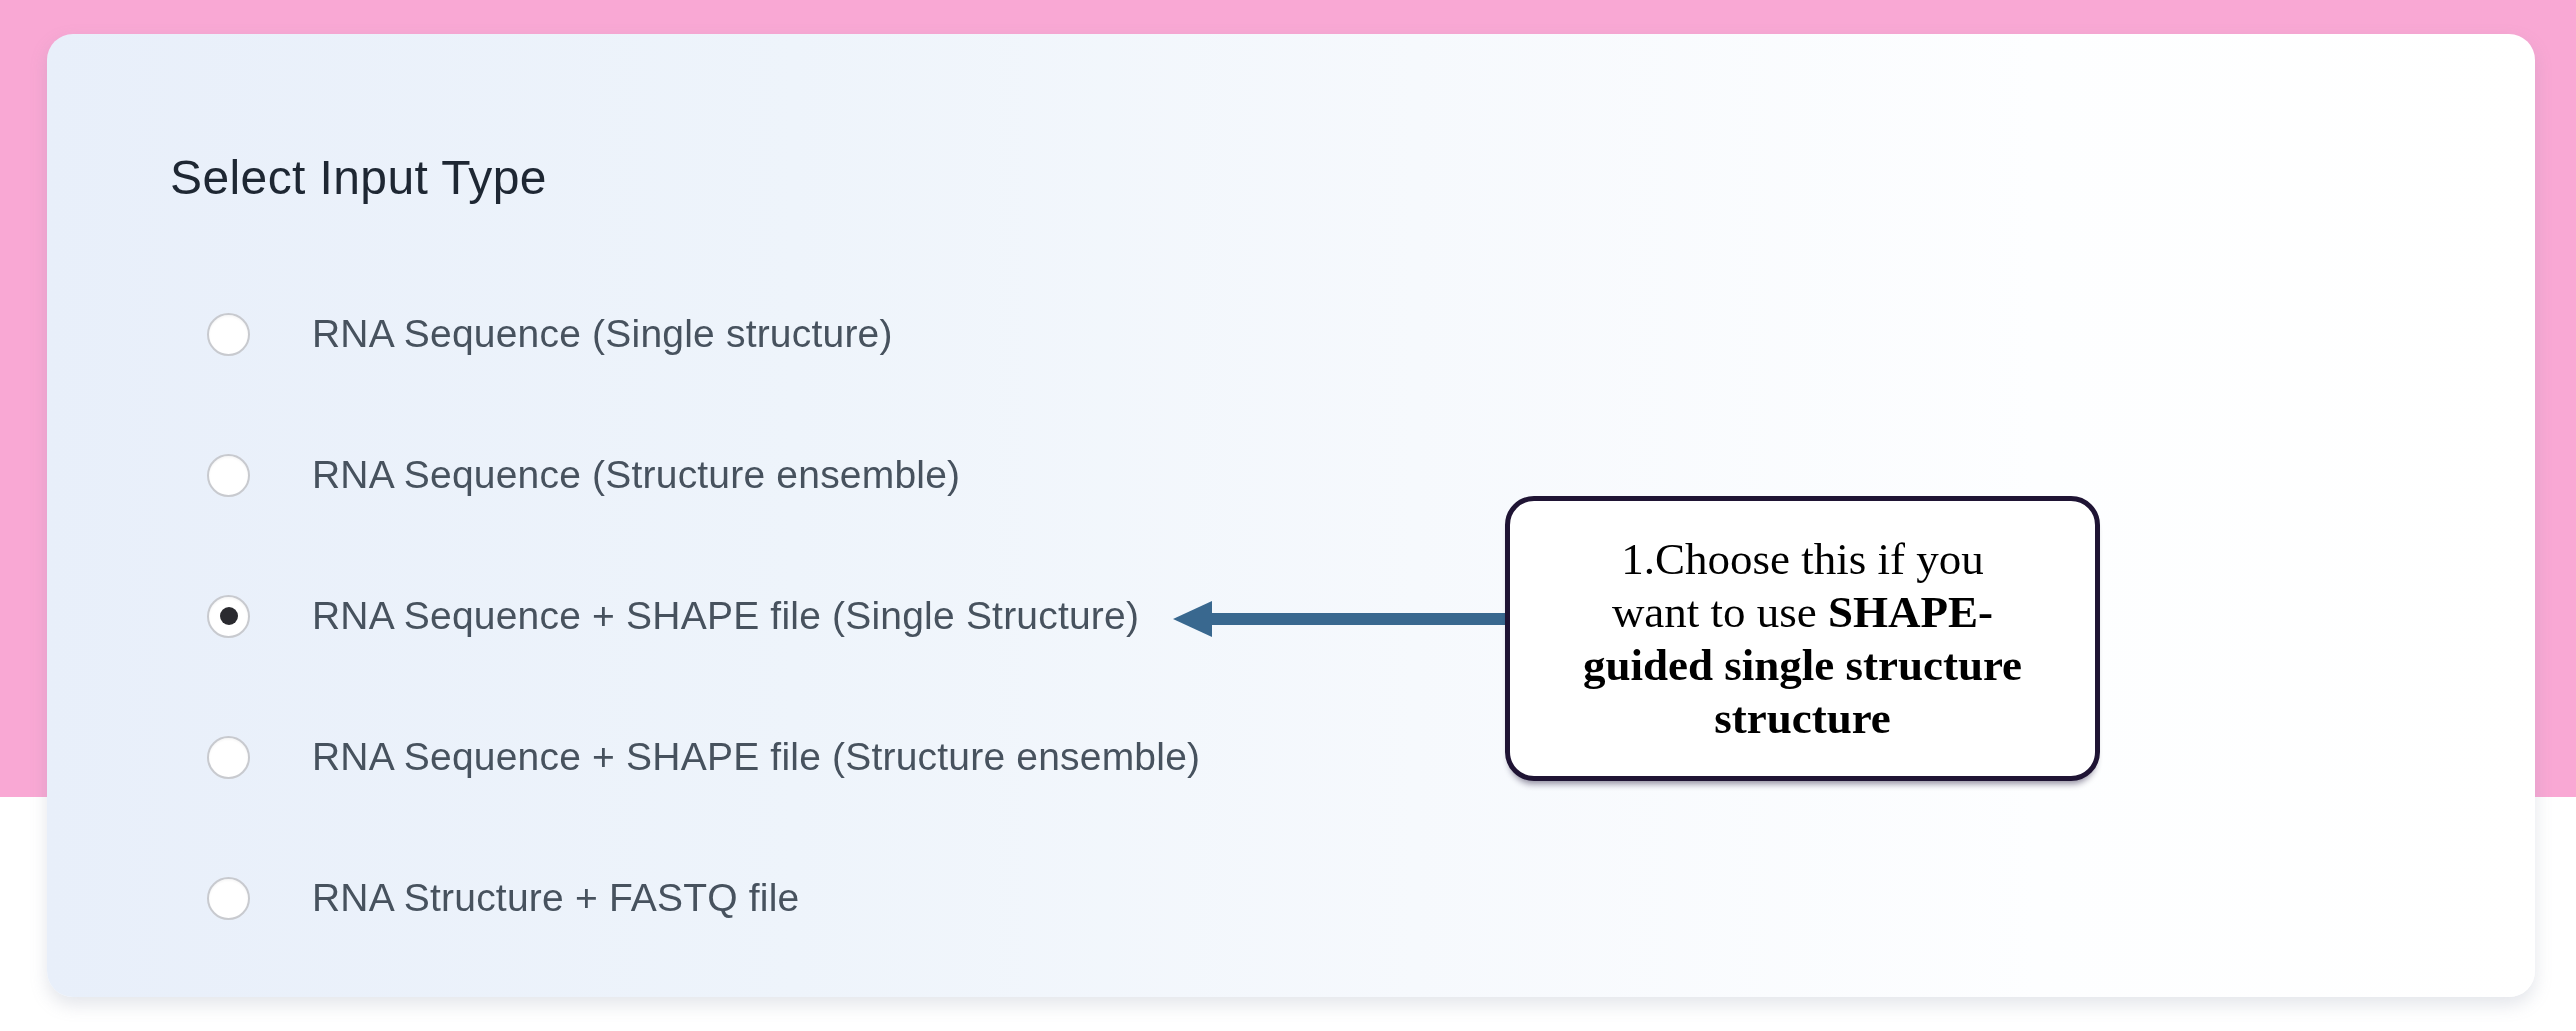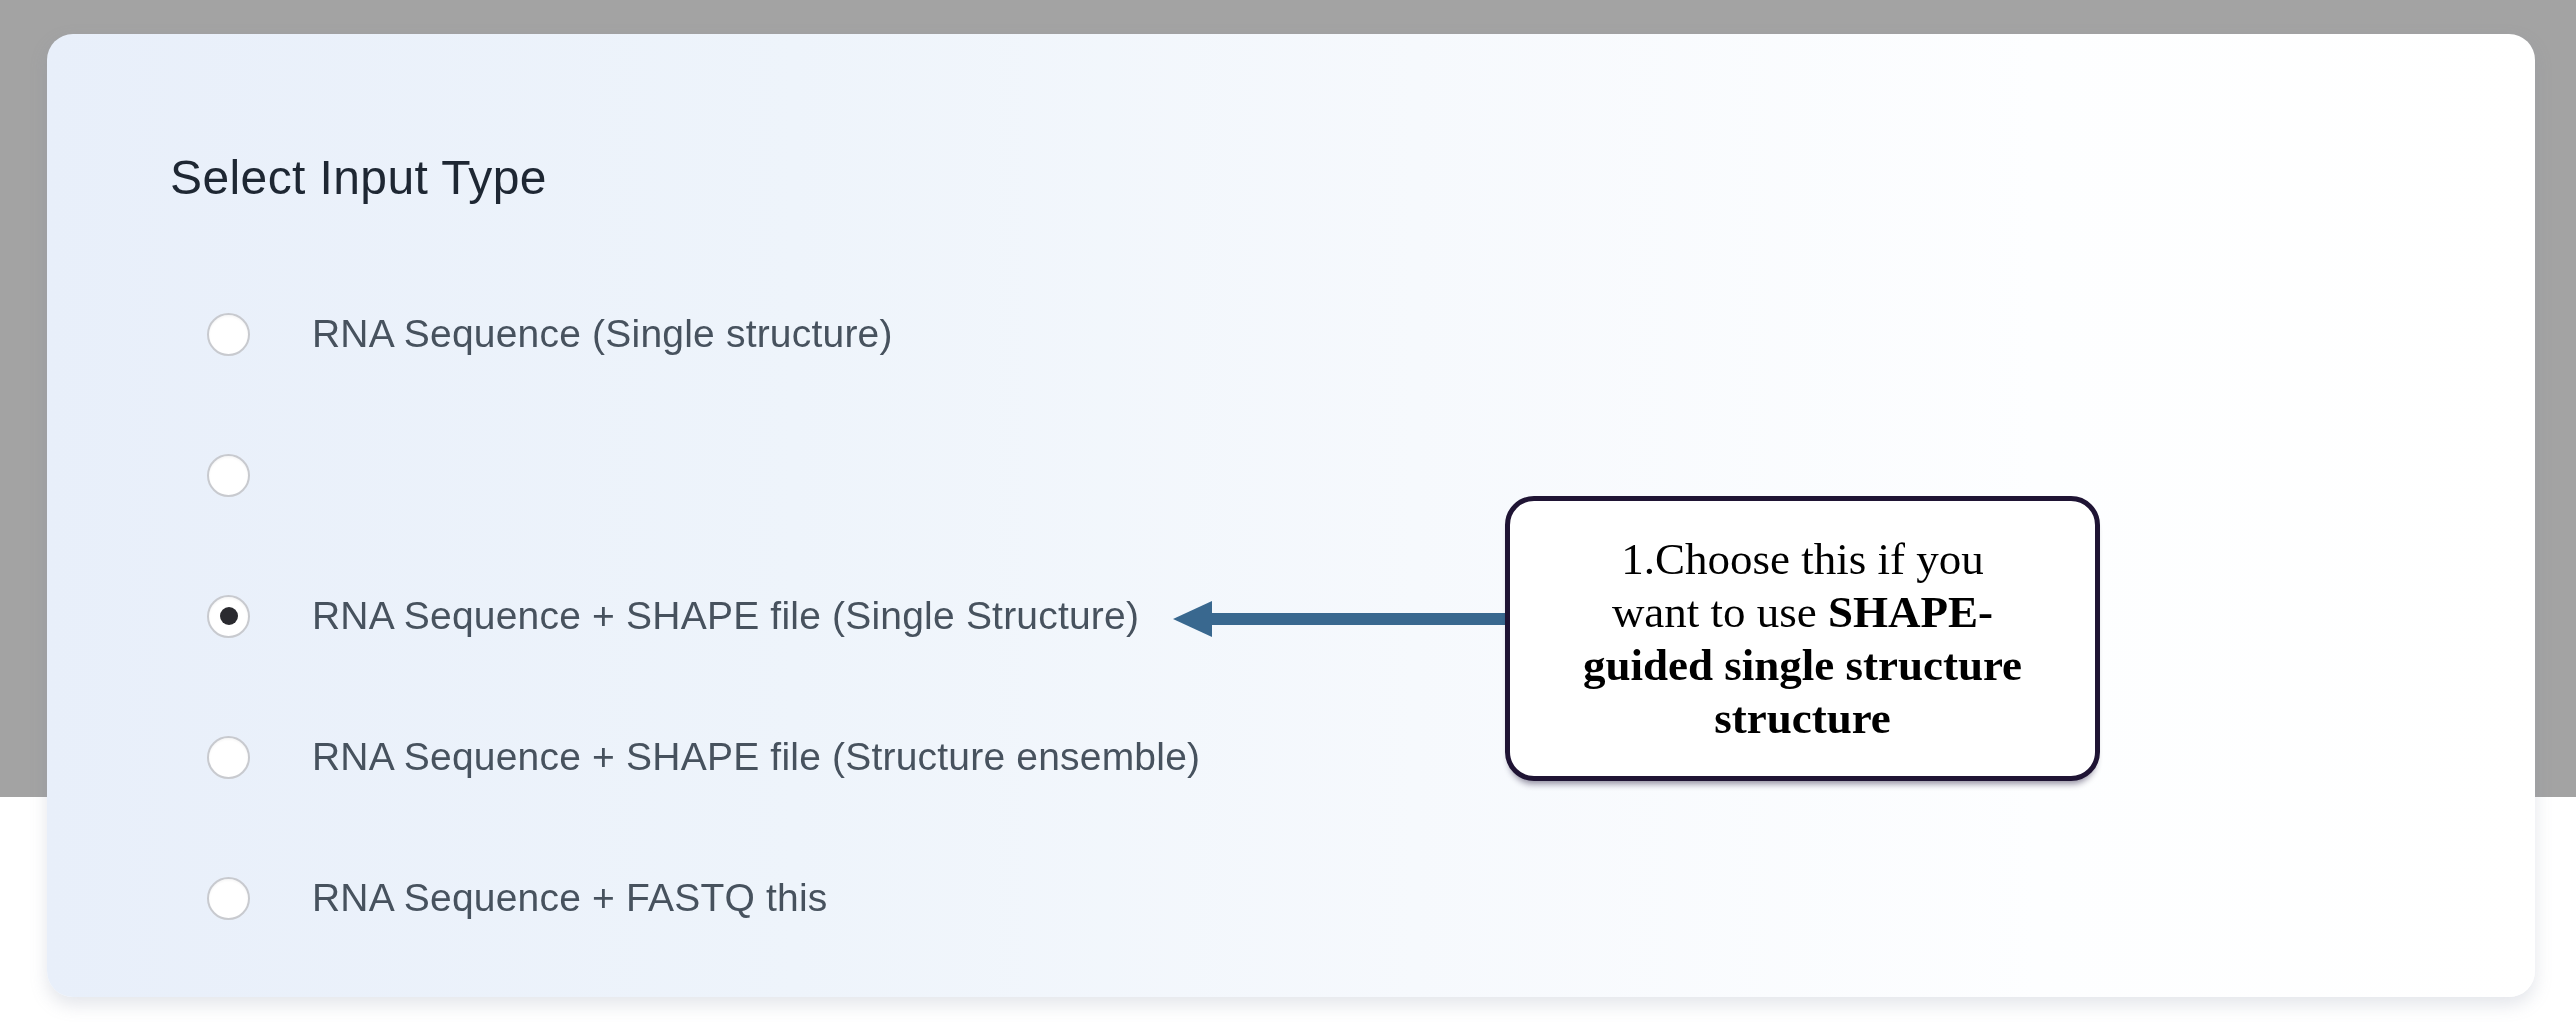--- a/index.html
+++ b/index.html
@@ -5,21 +5,21 @@
   html, body { margin: 0; padding: 0; }
   body {
     width: 2576px; height: 1031px;
     background: #ffffff;
     font-family: "Liberation Sans", sans-serif;
     overflow: hidden;
   }
   .page {
     position: relative;
     width: 2576px; height: 797px;
-    background: #a3a3a3;
+    background: #f9a8d4;
   }
   .card {
     position: absolute;
     left: 47px; top: 34px;
     width: 2488px; height: 963px;
     border-radius: 26px;
     background: linear-gradient(to right, #e8effa 0%, #eef4fb 30%, #f6f9fd 55%, #fdfeff 80%, #ffffff 100%);
     box-shadow: 0 7.6px 16.6px rgba(130, 140, 165, 0.22);
   }
   .card-title {
@@ -127,41 +127,42 @@
         <span class="radio">
           <span class="dot"></span>
         </span>
         <span class="option-label">RNA Sequence (Single structure)</span>
       </label>
 
       <label class="option-row">
         <span class="radio">
           <span class="dot"></span>
         </span>
+        <span class="option-label">RNA Sequence (Structure ensemble)</span>
       </label>
 
       <label class="option-row">
         <span class="radio selected">
           <span class="dot"></span>
         </span>
         <span class="option-label">RNA Sequence + SHAPE file (Single Structure)</span>
       </label>
 
       <label class="option-row">
         <span class="radio">
           <span class="dot"></span>
         </span>
         <span class="option-label">RNA Sequence + SHAPE file (Structure ensemble)</span>
       </label>
 
       <label class="option-row">
         <span class="radio">
           <span class="dot"></span>
         </span>
-        <span class="option-label">RNA Sequence + FASTQ this</span>
+        <span class="option-label">RNA Structure + FASTQ file</span>
       </label>
 
     </div>
 
     <div class="annotation-arrow">
       <span class="head"></span>
       <span class="shaft"></span>
     </div>
 
     <div class="callout">

